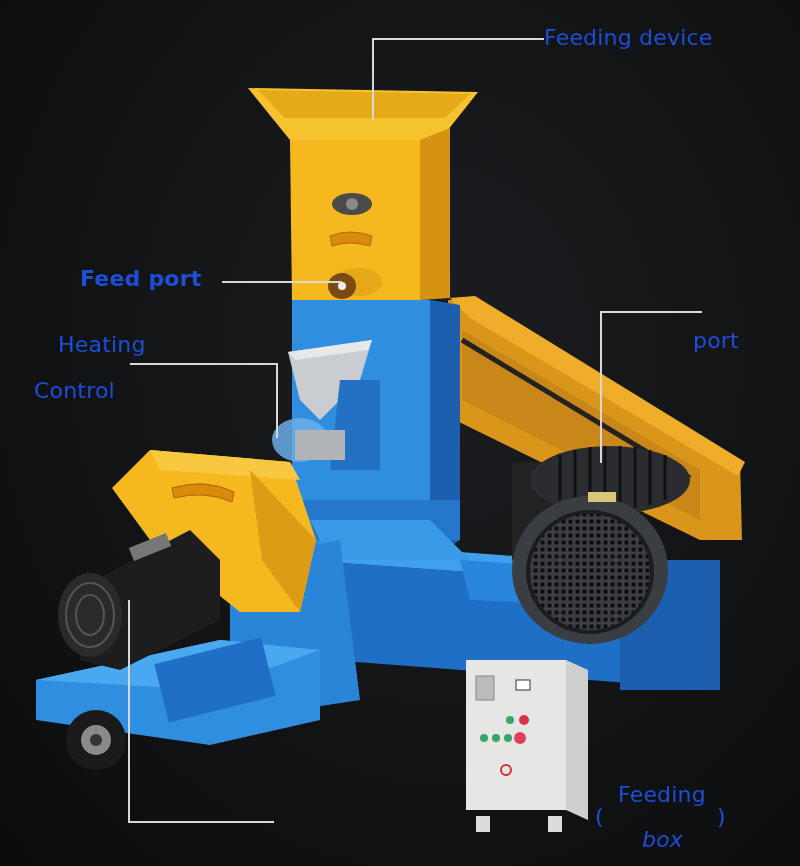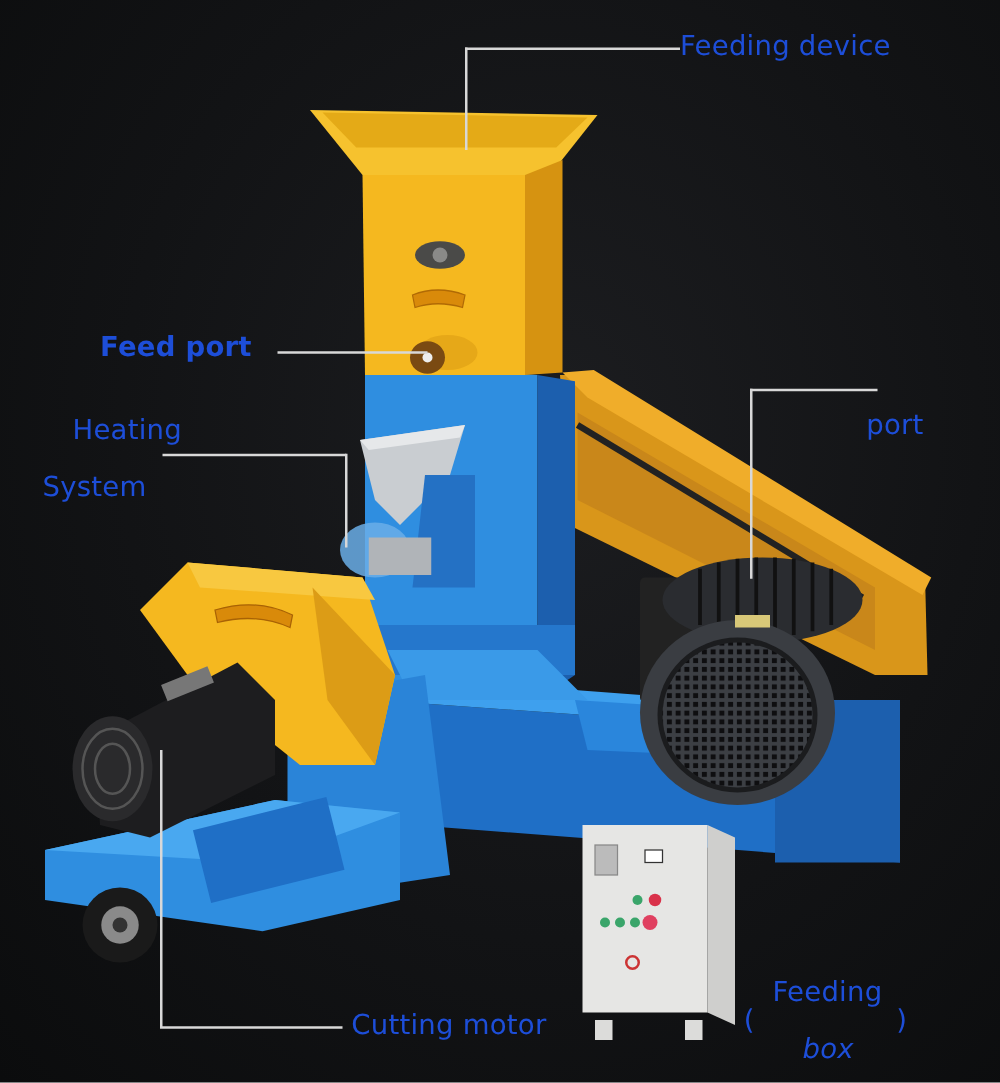--- a/index.html
+++ b/index.html
@@ -150,23 +150,22 @@
   <div class="line" style="left:600px;top:311px;width:2px;height:152px;"></div>
 
   <div class="line" style="left:128px;top:600px;width:2px;height:222px;"></div>
   <div class="line" style="left:128px;top:821px;width:146px;height:2px;"></div>
 
   <div class="label" style="left:544px;top:27px;">Feeding device</div>
 
   <div class="label" style="left:80px;top:268px;font-weight:bold;">Feed port</div>
 
   <div class="label" style="left:39px;top:334px;margin-left:19px;">Heating</div>
-  <div class="label" style="left:34px;top:380px;">System</div>
+  <div class="label" style="left:34px;top:380px;">Control</div>
 
   <div class="label" style="left:693px;top:330px;">port</div>
 
-  <div class="label" style="left:281px;top:810px;">Cutting motor</div>
 
   <div class="label" style="left:595px;top:806px;">(</div>
   <div class="label" style="left:618px;top:784px;">Feeding</div>
   <div class="label" style="left:642px;top:829px;font-style:italic;">box</div>
   <div class="label" style="left:717px;top:806px;">)</div>
 </div>
 
 </body></html>

